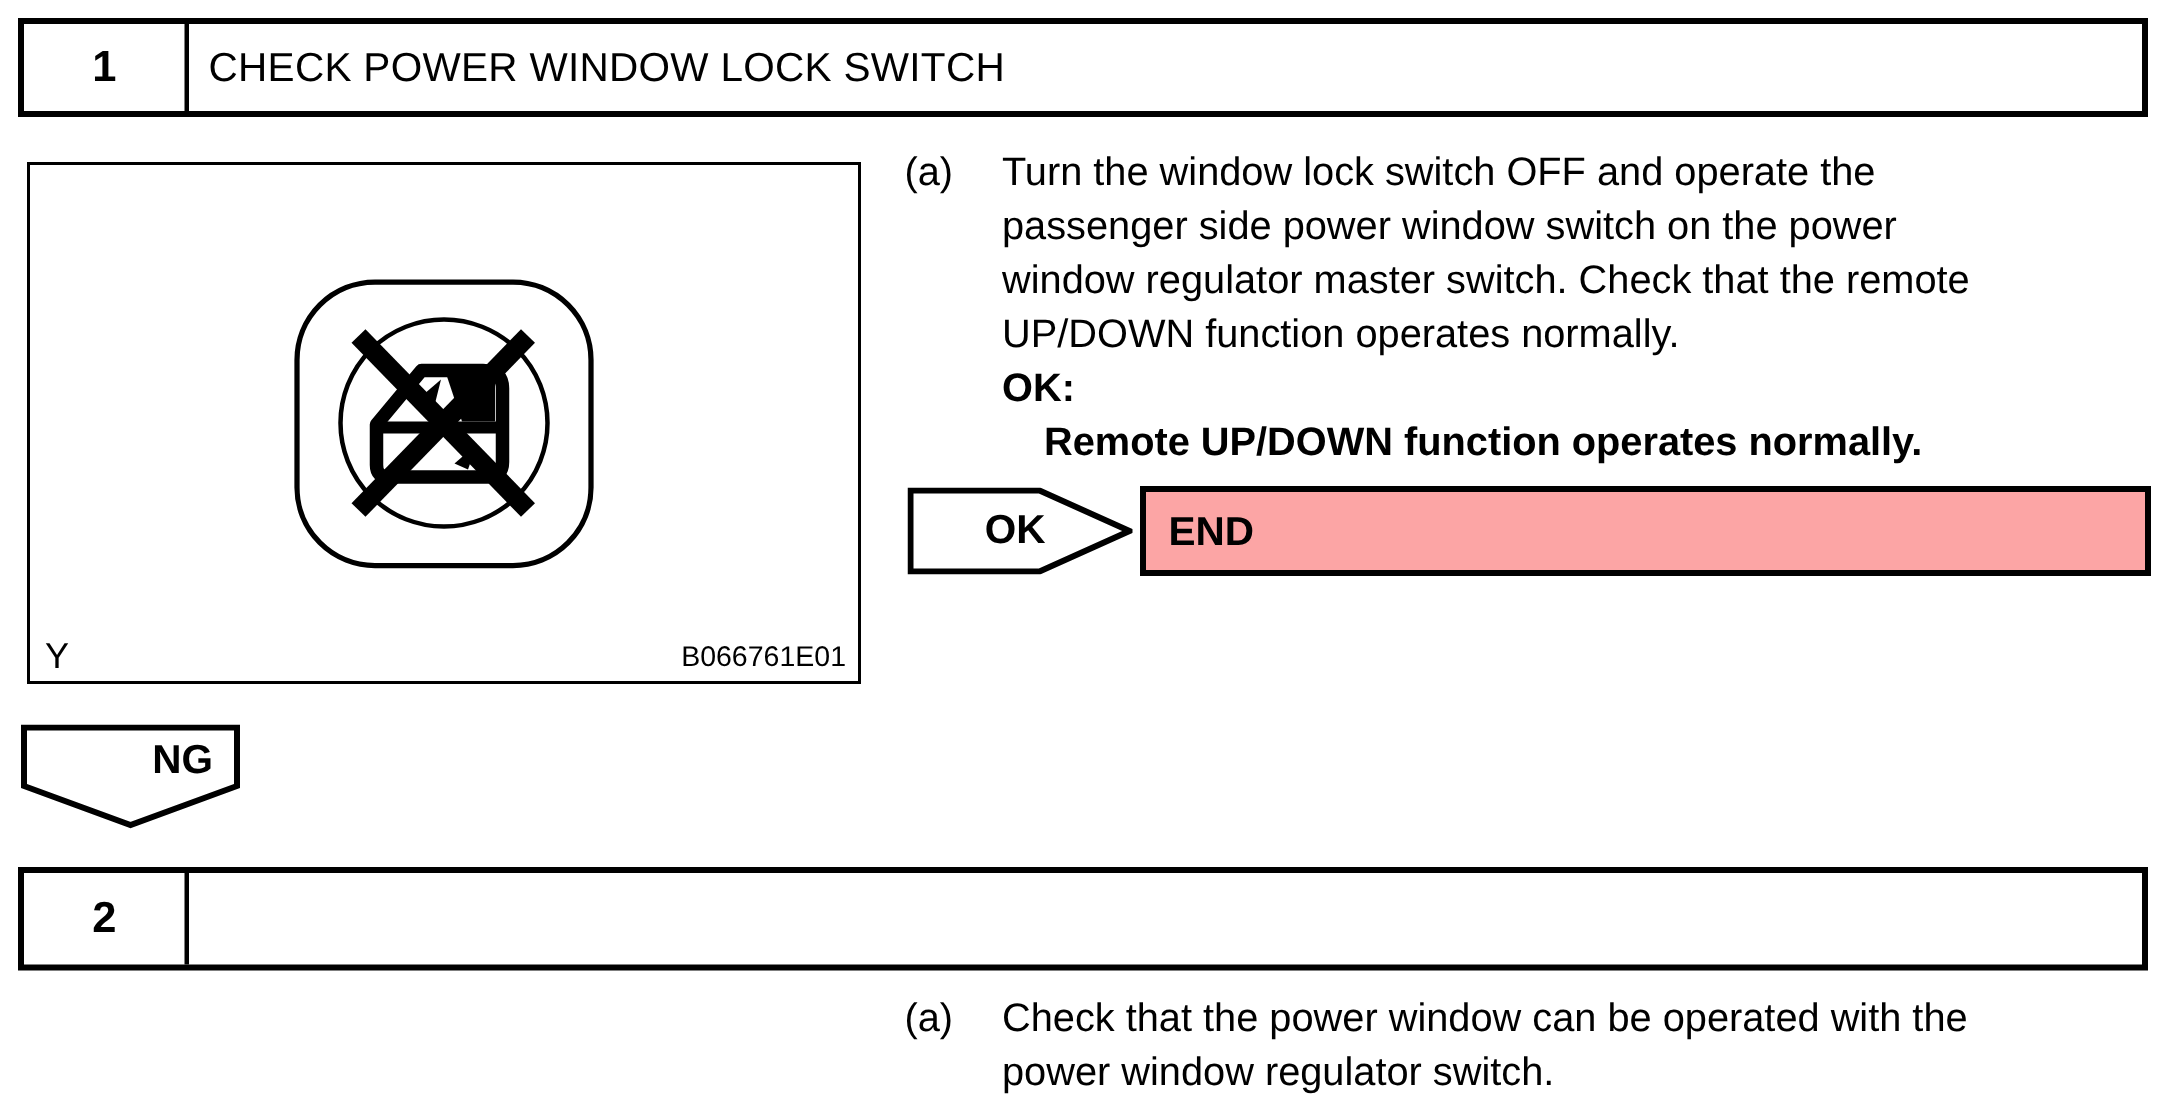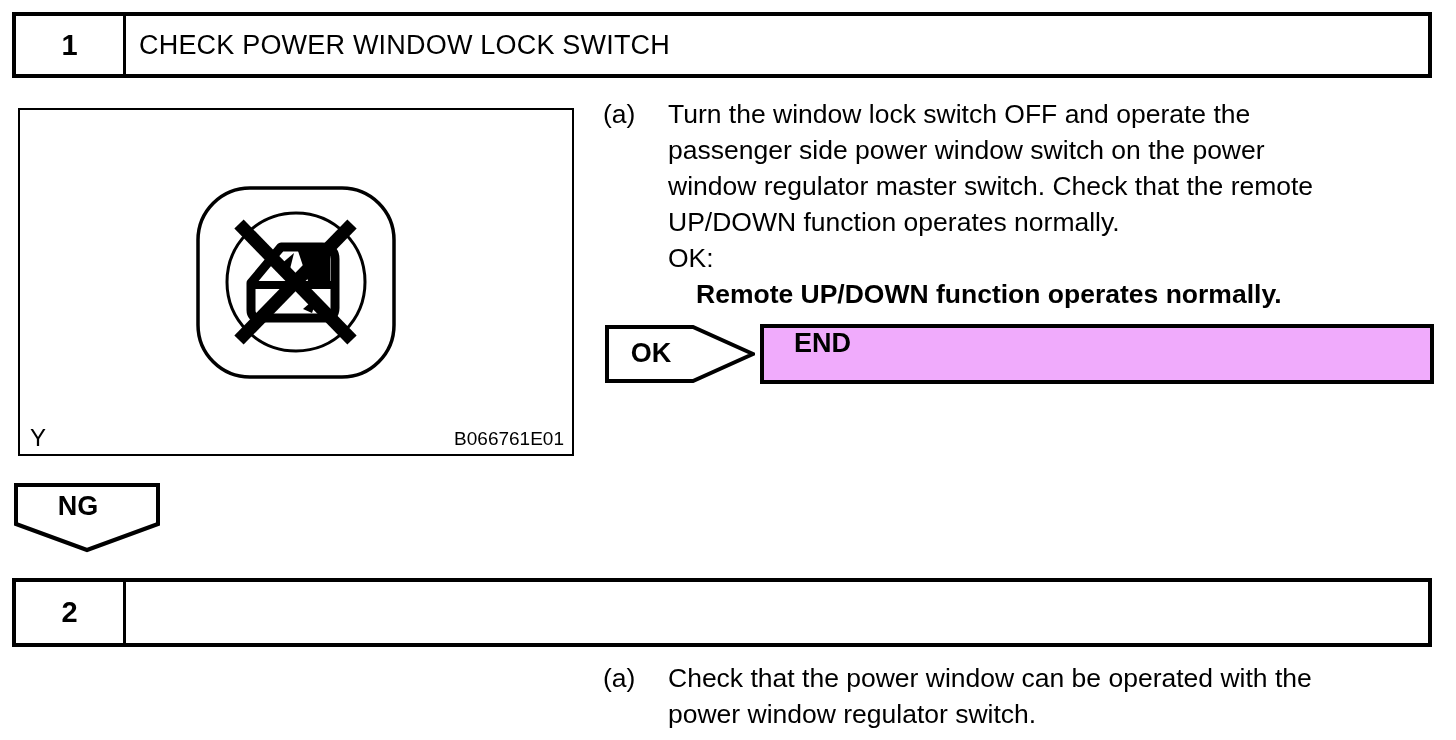--- a/index.html
+++ b/index.html
@@ -36,32 +36,32 @@
     left:10px; bottom:4px; font-size:24px; line-height:24px;
   }
   .figure-id {
     right:8px; bottom:6px; font-size:19px; line-height:19px;margin-left:28px;
   }
 
   
   .instruction { display:flex; font-size:26.5px; line-height:36px; }
   .instr-marker { width:65px; flex:0 0 65px; }
   .instr-line { white-space:nowrap; }
-  .ok-heading { font-weight:normal; white-space:nowrap; }
+  .ok-heading { font-weight:bold; white-space:nowrap; }
   .ok-condition { font-weight:bold; padding-left:28px; white-space:nowrap; }
 
   
   .flow-label {
     position:absolute; font-weight:bold; font-size:27px;
-    text-align:center; pointer-events:none;
+    text-align:right; pointer-events:none;
   }
   .end-box {
     left:760px; top:324px; width:674px; height:60px;
-    border:4px solid #000; background:#f0abfc;
-    display:flex; align-items:flex-start; padding-left:30px;
+    border:4px solid #000; background:#fca5a5;
+    display:flex; align-items:center; padding-left:15px;
     font-weight:bold; font-size:27px;
   }
   svg { display:block; }
 </style>
 </head>
 <body>
 
 <div class="abs step-header" style="left:12px; top:12px; width:1420px; height:66px;">
   <div class="step-number">1</div>
   <div class="step-title">CHECK POWER WINDOW LOCK SWITCH</div>

